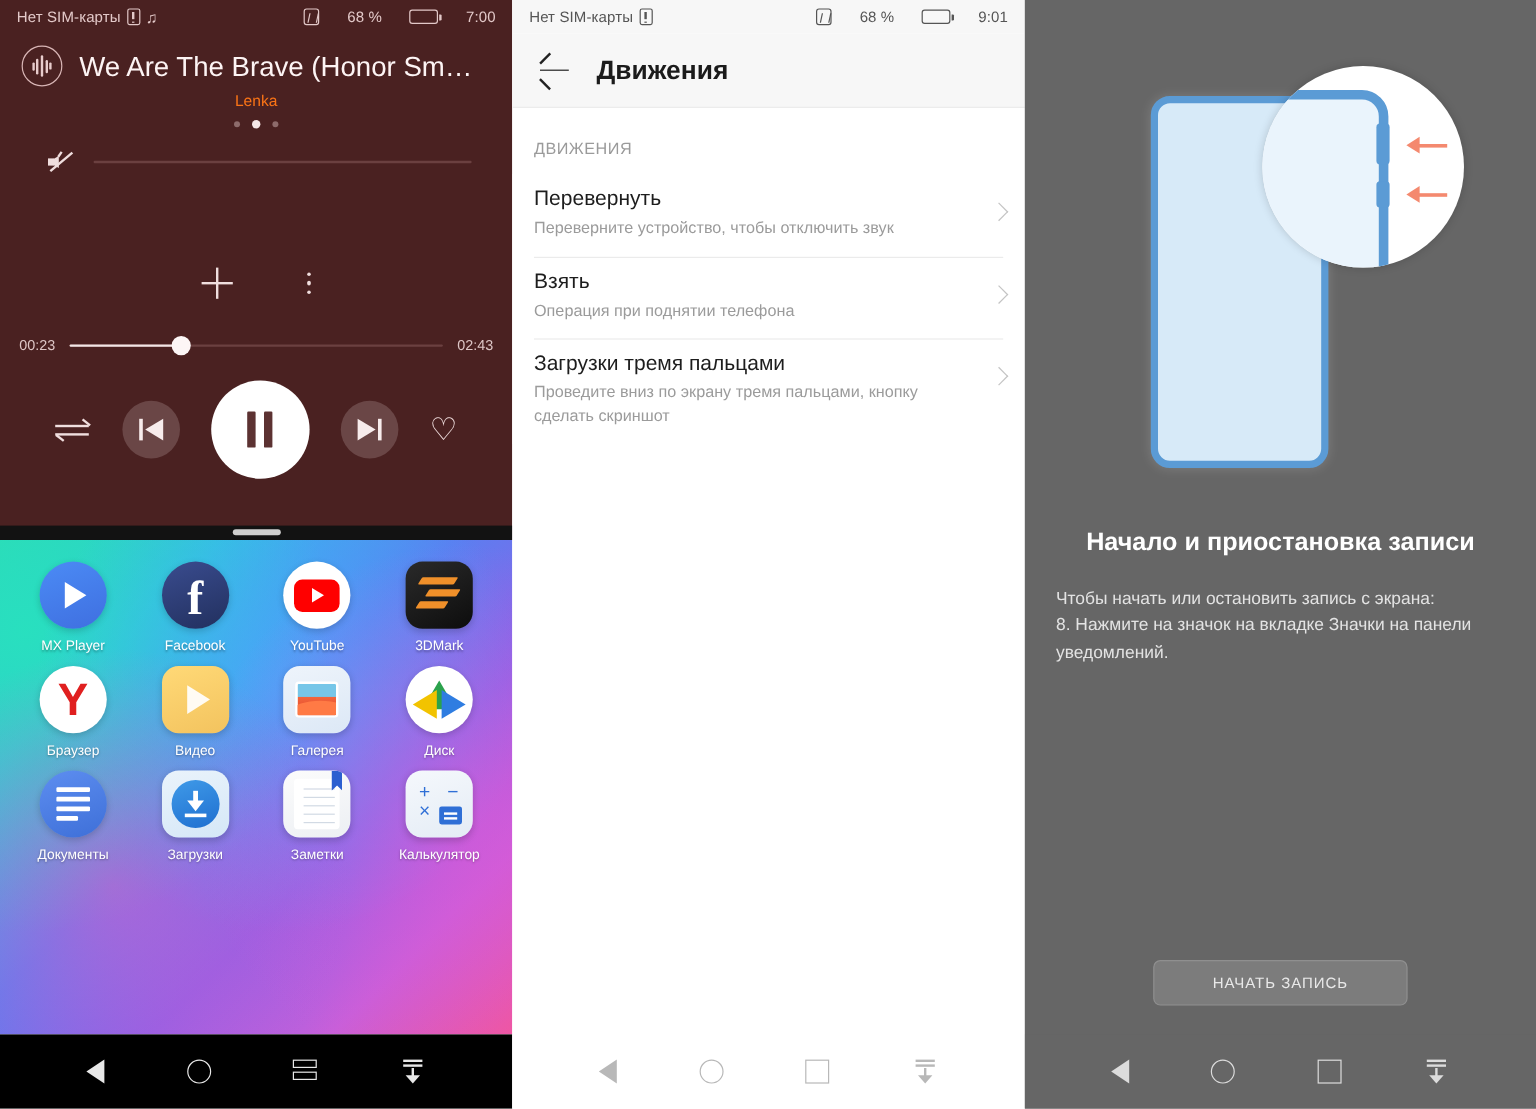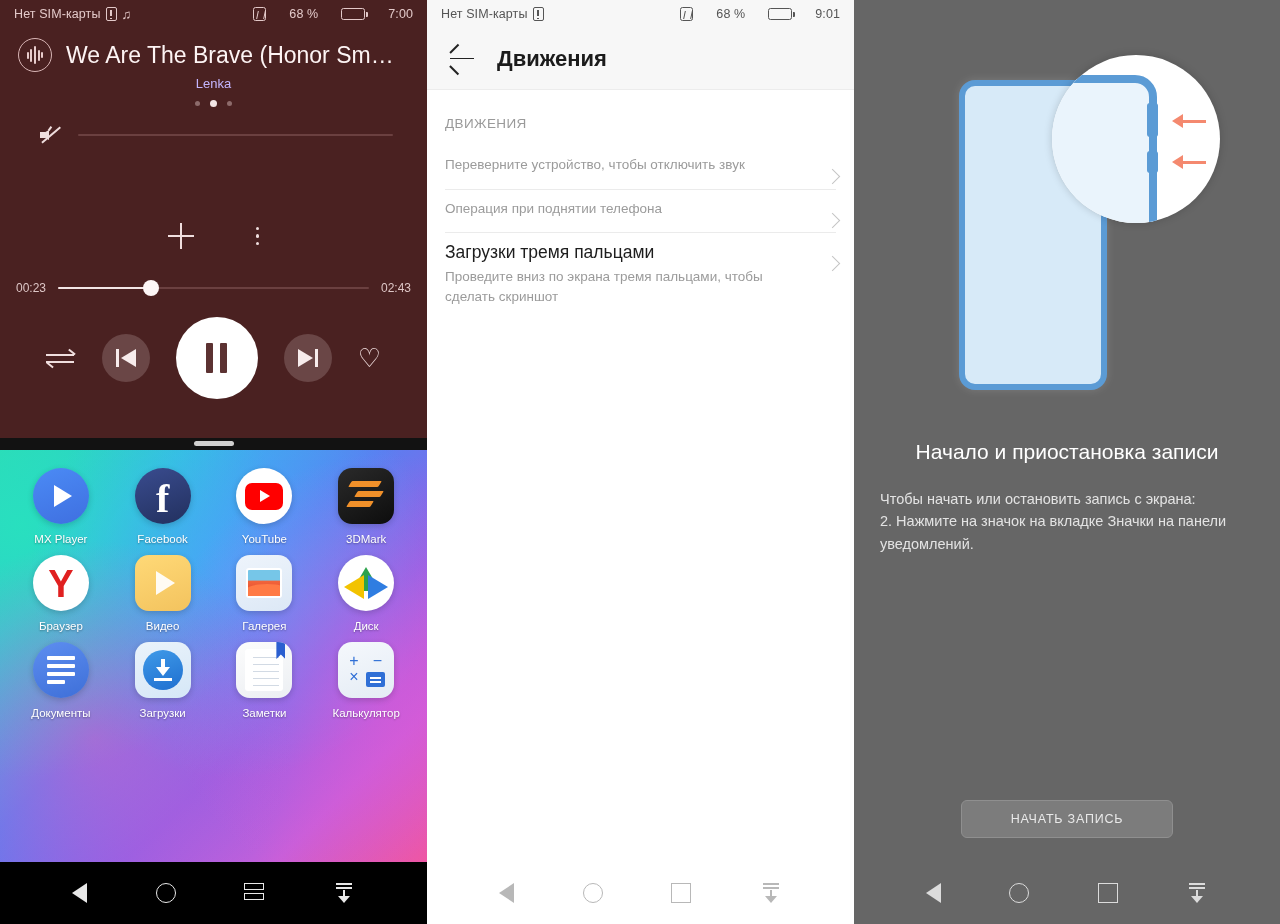--- a/index.html
+++ b/index.html
@@ -81,21 +81,21 @@
   .wave-badge i:nth-child(1){ height:7px; }
   .wave-badge i:nth-child(2){ height:13px; }
   .wave-badge i:nth-child(3){ height:18px; }
   .wave-badge i:nth-child(4){ height:11px; }
   .wave-badge i:nth-child(5){ height:6px; }
   .track-title {
     font-size: 23px; font-weight: 400; color:#fdf4f4;
     white-space:nowrap; overflow:hidden;
   }
   .track-artist {
-    text-align:center; font-size:13px; color:#c4b5fd; margin-top:4px;
+    text-align:center; font-size:13px; color:#f97316; margin-top:4px;
   }
   .page-dots { display:flex; justify-content:center; gap:10px; margin-top:10px; }
   .page-dots span { width:5px; height:5px; border-radius:50%; background:#8d6b6b; }
   .page-dots span.active { background:#f3e6e6; width:7px; height:7px; margin-top:-1px; }
 
   .volume-row {
     display:flex; align-items:center; gap:16px;
     padding: 18px 34px 0 40px;
   }
   .mute-icon { position:relative; width:22px; height:20px; flex:0 0 22px; }
@@ -360,21 +360,21 @@
     background:#5b9bd5; border-radius:3px;
   }
   .arrow-red { position:absolute; width:34px; height:14px; }
   .arrow-red .shaft { position:absolute; right:0; top:6px; width:26px; height:3px; background:#f4896f; }
   .arrow-red .head { position:absolute; left:0; top:0; width:0; height:0;
     border-top:7px solid transparent; border-bottom:7px solid transparent; border-right:11px solid #f4896f; }
   .arrow-1 { left:120px; top:59px; }
   .arrow-2 { left:120px; top:100px; }
 
   .record-title {
-    text-align:center; color:#ffffff; font-size:21px; font-weight:normal;
+    text-align:center; color:#ffffff; font-size:21px; font-weight:bold;
     margin-top: 10px; padding: 0 14px;
   }
   .record-body {
     color:#e3e3e3; font-size:14.5px; line-height:1.55;
     padding: 24px 26px 0 26px;
   }
   .record-body p { margin:0; }
   .record-btn-wrap { position:absolute; left:0; right:0; bottom:86px; display:flex; justify-content:center; }
   .record-btn {
     width: 212px; height: 38px; border-radius: 6px;
@@ -639,36 +639,38 @@
           <span class="h2"></span>
       </div>
       <div class="settings-title">Движения</div>
     </div>
 
     <div class="section-header">ДВИЖЕНИЯ</div>
 
     <div class="settings-list">
       <div class="settings-row">
         <div class="row-main">
+          <div class="row-title">Перевернуть</div>
           <div class="row-sub">Переверните устройство, чтобы отключить звук</div>
         </div>
         <span class="chev"></span>
       </div>
 
       <div class="settings-row">
         <div class="row-main">
+          <div class="row-title">Взять</div>
           <div class="row-sub">Операция при поднятии телефона</div>
         </div>
         <span class="chev"></span>
       </div>
 
       <div class="settings-row">
         <div class="row-main">
           <div class="row-title">Загрузки тремя пальцами</div>
-          <div class="row-sub">Проведите вниз по экрана тремя пальцами, чтобы сделать скриншот</div>
+          <div class="row-sub">Проведите вниз по экрану тремя пальцами, кнопку сделать скриншот</div>
         </div>
         <span class="chev"></span>
       </div>
     </div>
 
     <div class="navbar light">
       <div class="nav-back"></div>
       <div class="nav-home"></div>
       <div class="nav-recent"></div>
       <div class="nav-hide">
@@ -695,21 +697,21 @@
           <span class="shaft"></span>
             <span class="head"></span>
         </div>
       </div>
     </div>
 
     <div class="record-title">Начало и приостановка записи</div>
 
     <div class="record-body">
       <p>Чтобы начать или остановить запись с экрана:</p>
-      <p>2. Нажмите на значок на вкладке Значки на панели уведомлений.</p>
+      <p>8. Нажмите на значок на вкладке Значки на панели уведомлений.</p>
     </div>
 
     <div class="record-btn-wrap">
       <div class="record-btn">НАЧАТЬ ЗАПИСЬ</div>
     </div>
 
     <div class="navbar gray">
       <div class="nav-back"></div>
       <div class="nav-home"></div>
       <div class="nav-recent"></div>

